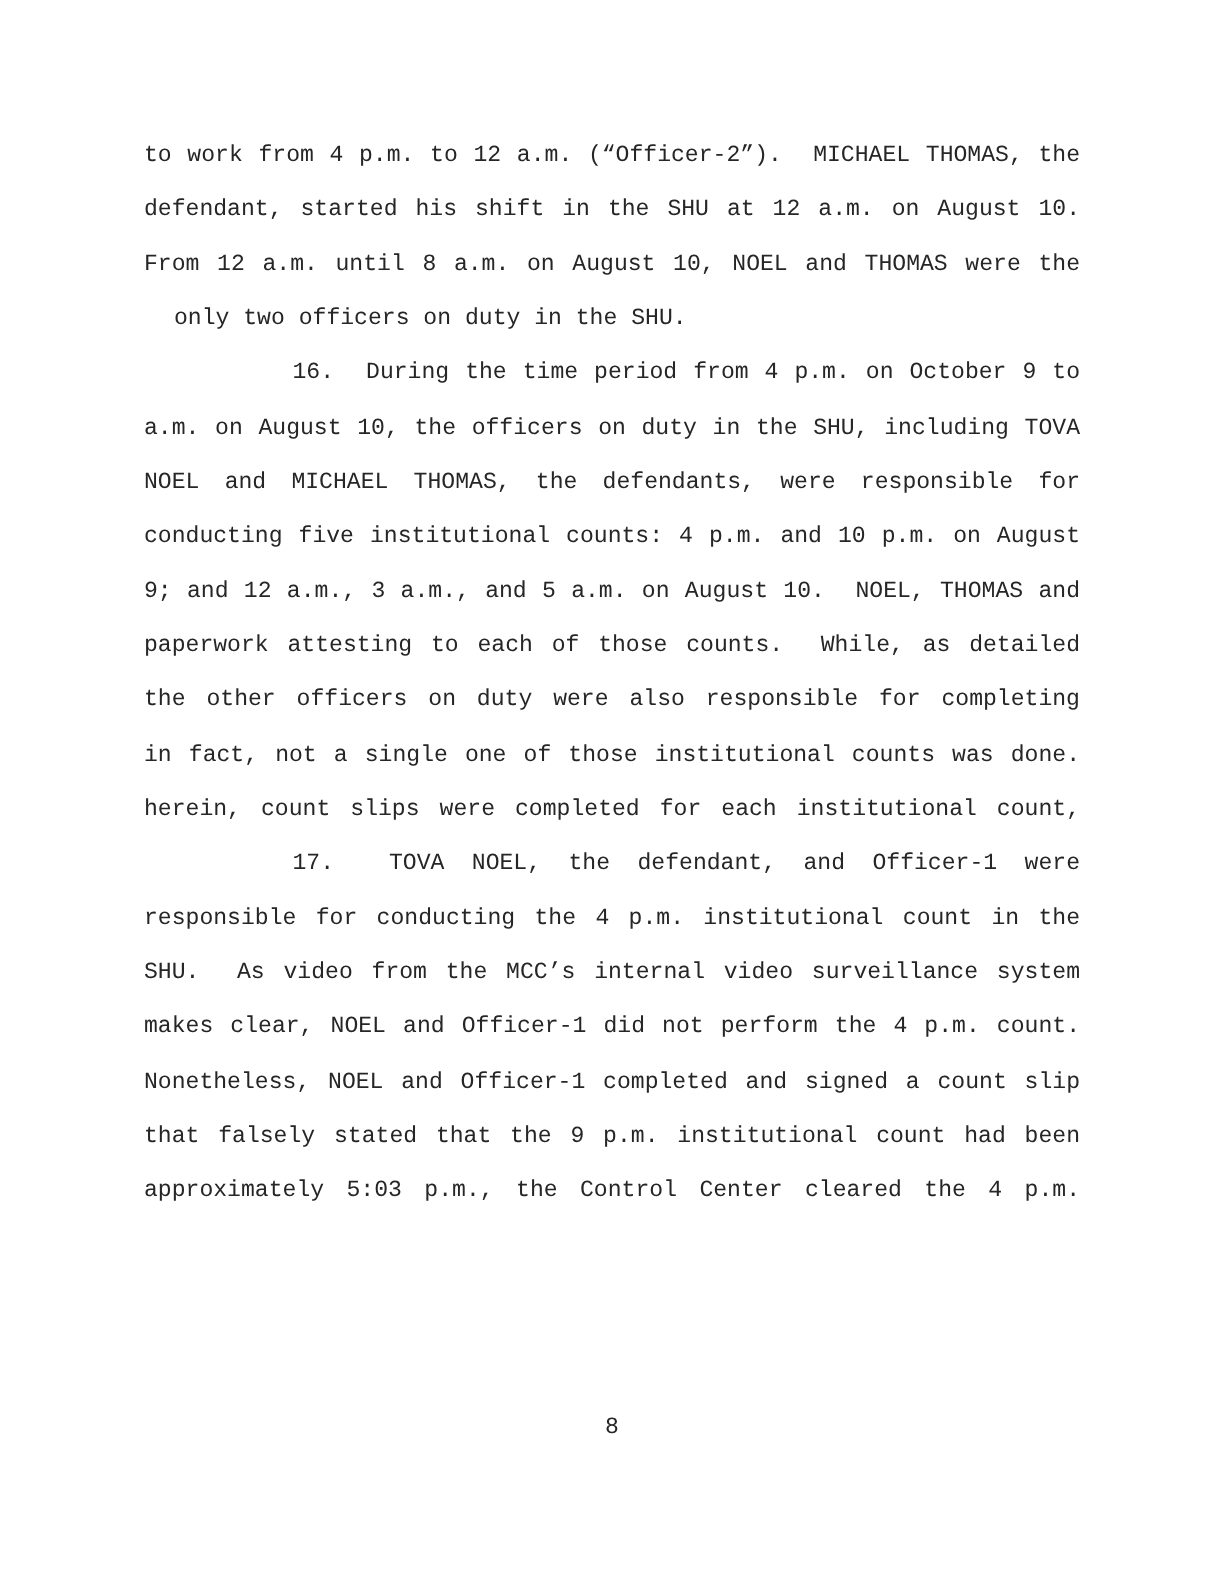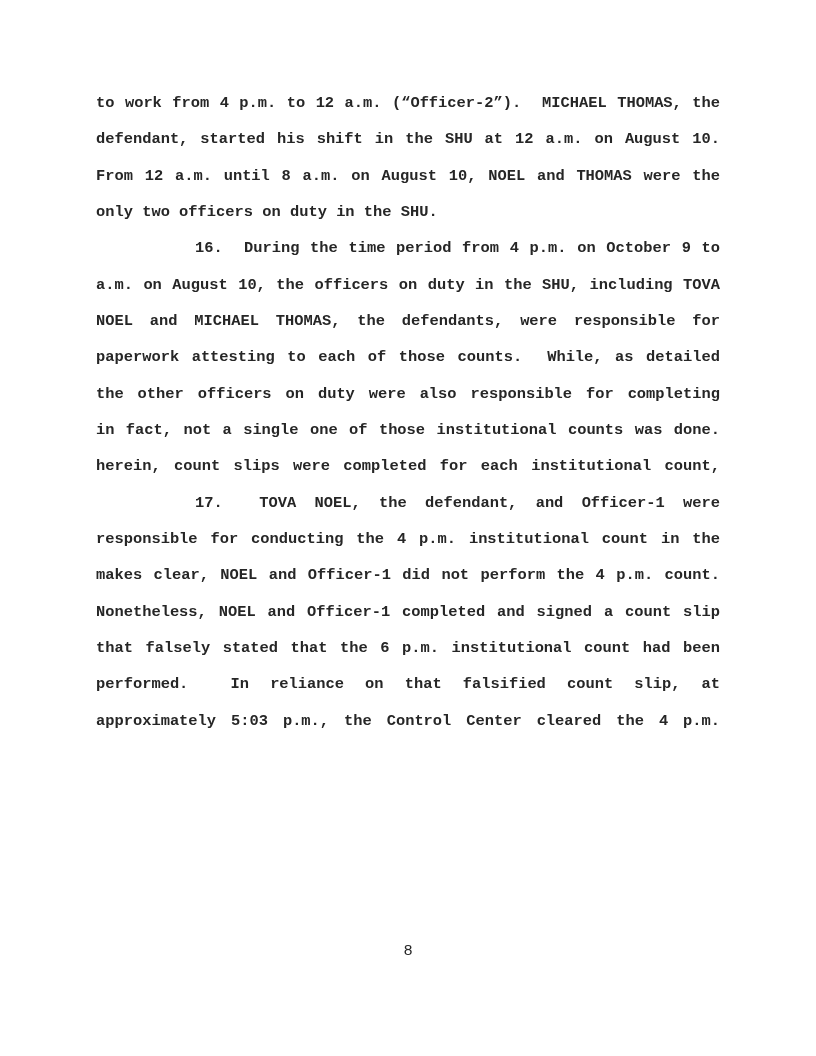--- a/index.html
+++ b/index.html
@@ -26,27 +26,27 @@
   }
   .paragraph {
     margin: 0;
   }
   .line {
     white-space: pre-wrap;
     text-align: justify;
     text-align-last: justify;
     height: 36.33px;
     overflow: hidden;
-    font-weight: bold;
   }
   .line.first-indented {
     text-indent: 99px;
   }
   .line.para-end {
     text-align-last: left;
+    margin-left: 20px;
   }
   .footer {
     position: absolute;
     left: 0;
     top: 933px;
     width: 816px;
     text-align: center;
     font-size: 15.4px;
     line-height: 36.33px;
   }
@@ -62,33 +62,35 @@
       <div class="line">to work from 4 p.m. to 12 a.m. (“Officer-2”).  MICHAEL THOMAS, the</div>
       <div class="line">defendant, started his shift in the SHU at 12 a.m. on August 10.</div>
       <div class="line">From 12 a.m. until 8 a.m. on August 10, NOEL and THOMAS were the</div>
       <div class="line para-end">only two officers on duty in the SHU.</div>
     </div>
 
     <div class="paragraph">
       <div class="line first-indented">16.  During the time period from 4 p.m. on October 9 to 8</div>
       <div class="line">a.m. on August 10, the officers on duty in the SHU, including TOVA</div>
       <div class="line">NOEL and MICHAEL THOMAS, the defendants, were responsible for</div>
+      <div class="line">conducting five institutional counts: 4 p.m. and 10 p.m. on August</div>
+      <div class="line">9; and 12 a.m., 3 a.m., and 5 a.m. on August 10.  NOEL, THOMAS and</div>
       <div class="line">paperwork attesting to each of those counts.  While, as detailed</div>
       <div class="line">the other officers on duty were also responsible for completing</div>
       <div class="line">in fact, not a single one of those institutional counts was done.</div>
       <div class="line">herein, count slips were completed for each institutional count,</div>
     </div>
 
     <div class="paragraph">
       <div class="line first-indented">17.  TOVA NOEL, the defendant, and Officer-1 were</div>
       <div class="line">responsible for conducting the 4 p.m. institutional count in the</div>
+      <div class="line">SHU.  As video from the MCC’s internal video surveillance system</div>
       <div class="line">makes clear, NOEL and Officer-1 did not perform the 4 p.m. count.</div>
       <div class="line">Nonetheless, NOEL and Officer-1 completed and signed a count slip</div>
-      <div class="line">that falsely stated that the 6 p.m. institutional count had been</div>
-      <div class="line">performed.  In reliance on that falsified count slip, at</div>
+      <div class="line">that falsely stated that the 9 p.m. institutional count had been</div>
       <div class="line">approximately 5:03 p.m., the Control Center cleared the 4 p.m.</div>
     </div>
 
   </div>
 
   <div class="footer">8</div>
 
 </div>
 
 </body></html>

